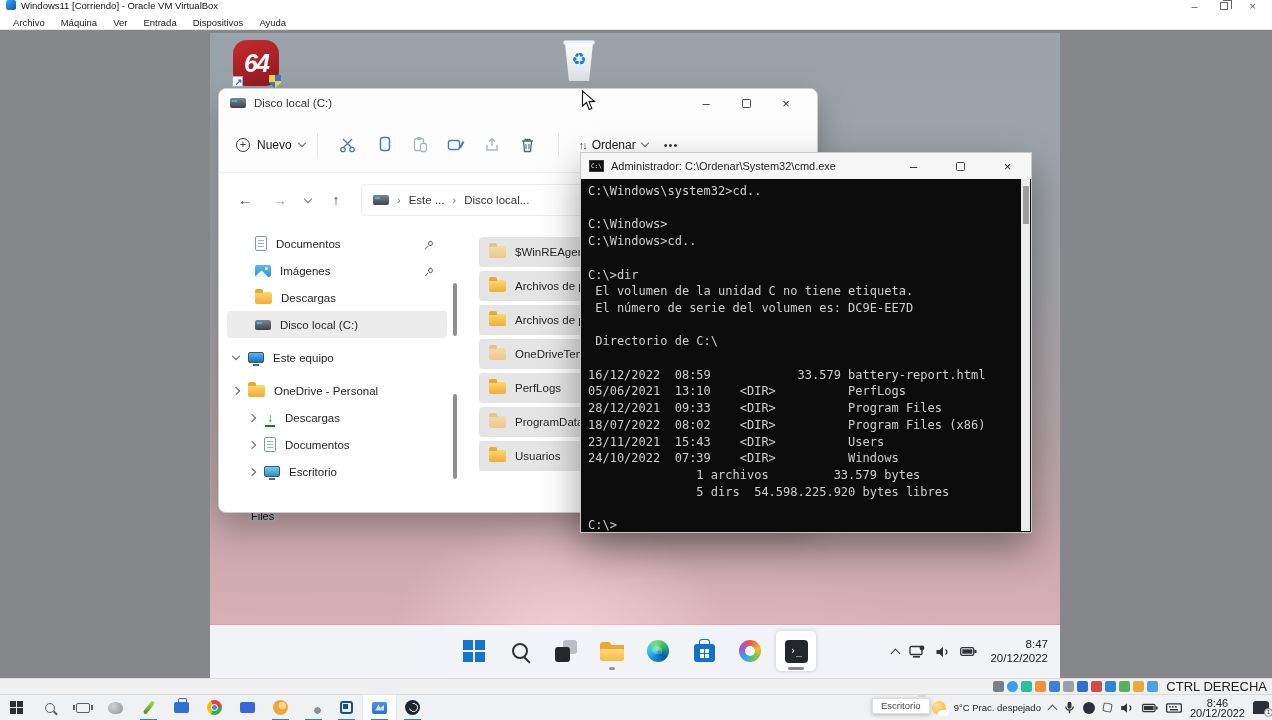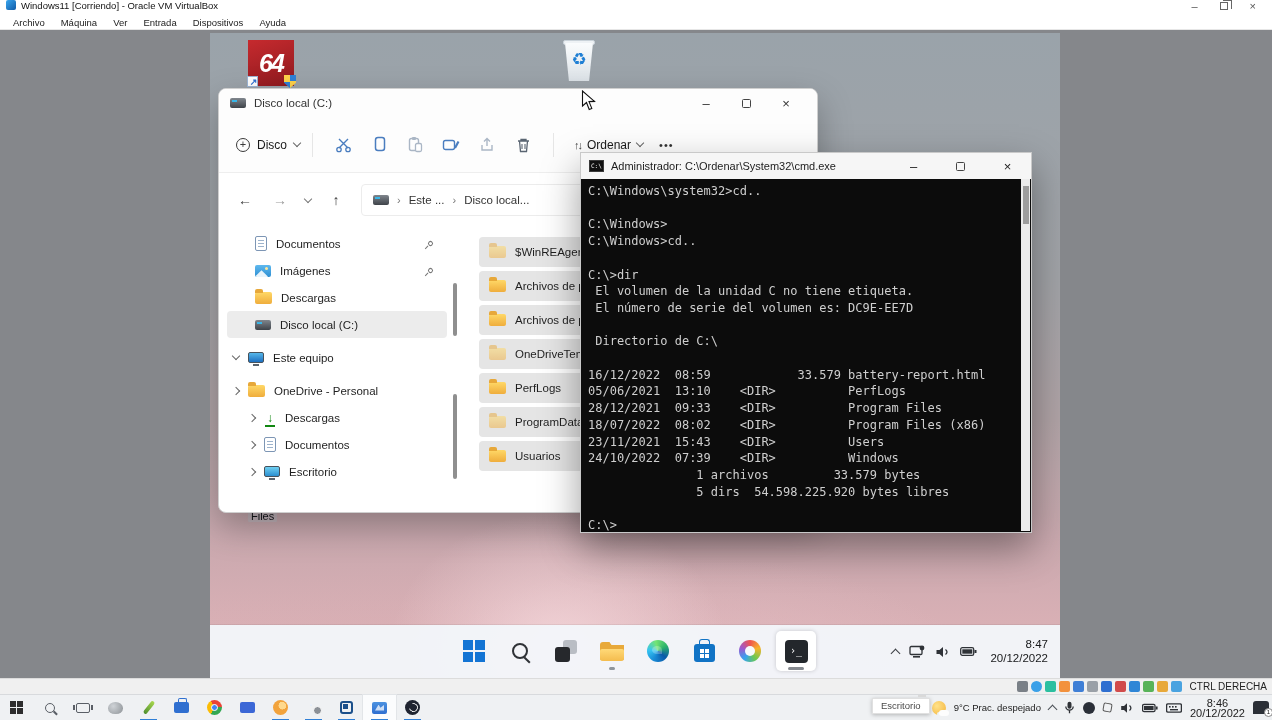--- a/index.html
+++ b/index.html
@@ -18,21 +18,21 @@
 
 
 .screen{position:absolute;left:210px;top:33px;width:850px;height:645px;overflow:hidden;
 background:
 radial-gradient(ellipse 240px 190px at 41% 95%, rgba(242,212,216,.95), rgba(242,212,216,0) 70%),
 radial-gradient(ellipse 430px 240px at 58% 108%, rgba(230,192,198,.85), rgba(230,192,198,0) 72%),
 radial-gradient(ellipse 700px 280px at 30% 115%, rgba(216,172,178,.8), rgba(216,172,178,0) 75%),
 linear-gradient(180deg,#9aa3aa 0%,#a1a3a7 38%,#b0a3a6 60%,#c9a8ae 78%,#ddb2b7 95%)}
 
 
-.icon64{position:absolute;left:38px;top:7px;width:46px;height:46px;border-radius:0;background:linear-gradient(160deg,#c62a2e,#8e1a1f);color:#fff;display:flex;align-items:center;justify-content:center;font-size:25px;font-weight:bold;font-style:italic;letter-spacing:-2px}
+.icon64{position:absolute;left:23px;top:7px;width:46px;height:46px;border-radius:14px;background:linear-gradient(160deg,#c62a2e,#8e1a1f);color:#fff;display:flex;align-items:center;justify-content:center;font-size:25px;font-weight:bold;font-style:italic;letter-spacing:-2px}
 .icon64 .shield{position:absolute;right:-2px;bottom:-2px;width:12px;height:13px;background:conic-gradient(#2f7fd6 0 25%,#ffd24a 0 50%,#2f7fd6 0 75%,#ffd24a 0 100%);clip-path:polygon(0 0,100% 0,100% 60%,50% 100%,0 60%)}
 .icon64 .sc{position:absolute;left:-1px;bottom:-1px;width:11px;height:11px;background:#fff;border:1px solid #9db6d6;display:flex;align-items:center;justify-content:center;font-size:9px;font-style:normal;font-weight:bold;color:#2f6fd0}
 .bin{position:absolute;left:351px;top:4px;width:36px;height:46px}
 .bin .body{position:absolute;left:4px;top:6px;width:28px;height:38px;background:linear-gradient(180deg,#fafcfd,#dde3e8);clip-path:polygon(0 0,100% 0,86% 100%,14% 100%);border-radius:2px}
 .bin .lid{position:absolute;left:2px;top:3px;width:32px;height:5px;background:#eef2f5;border:1px solid #c9d2d9;border-radius:2px}
 .bin .glyph{position:absolute;left:0;right:0;top:14px;text-align:center;font-size:17px;color:#1f7fd4;line-height:1}
 .steam-label{position:absolute;left:38px;top:477px;font-size:11px;color:#14161a;background:rgba(185,190,198,.45);padding:0 3px;border-radius:1px}
 
 
 .e-win{position:absolute;left:8px;top:55px;width:600px;height:425px;background:#fff;border:1px solid #cfcfcf;border-radius:8px;box-shadow:0 14px 34px rgba(0,0,0,.28);z-index:2;overflow:hidden}
@@ -125,21 +125,21 @@
 .tpaint::after{content:"";position:absolute;inset:6px;background:#f6f9fc;border-radius:50%}
 .tterm{width:23px;height:23px;background:#23272c;border-radius:4px;color:#fff;display:flex;align-items:center;justify-content:center}
 .tterm::after{content:"›_";font-size:10px;font-family:"DejaVu Sans Mono",monospace;margin-top:-2px}
 .t-tray{position:absolute;right:12px;top:0;height:100%;display:flex;align-items:center;gap:10px}
 .chup{width:7px;height:7px;border-right:1.5px solid #3a3d42;border-bottom:1.5px solid #3a3d42;transform:rotate(-135deg);margin-top:4px}
 .t-clock{text-align:right;font-size:11.5px;color:#17181a;line-height:13.5px;margin-left:3px}
 
 
 .vbx-status{position:absolute;left:0;right:0;bottom:26px;height:16px;background:#f0f0f0;border-top:1px solid #dcdcdc;display:flex;align-items:center;justify-content:flex-end;gap:3px;padding-right:5px;z-index:7}
 .st{width:11px;height:11px;border-radius:2px;flex:none}
-.vbx-host{font-size:10px;color:#222;margin-left:5px;white-space:nowrap}
+.vbx-host{font-size:13px;color:#222;margin-left:5px;white-space:nowrap}
 
 
 .h-bar{position:absolute;left:0;right:0;bottom:0;height:26px;background:#eff1f3;border-top:1px solid #d8dadd;display:flex;align-items:center;z-index:8;font-size:9.5px;color:#222}
 .h-btn{width:33px;height:26px;display:flex;align-items:center;justify-content:center;position:relative;flex:none}
 .h-btn.run::after{content:"";position:absolute;bottom:0;left:8px;right:8px;height:2px;background:#2f7fd6}
 .h-btn.active{background:#fbfcfd;outline:1px solid #e2e5e8}
 .hstart{display:grid;grid-template-columns:6px 6px;grid-template-rows:6px 6px;gap:1px}
 .hstart i{background:#2d2d2d}
 .hsrch{width:10px;height:10px;border:1.6px solid #5a5f66;border-radius:50%;position:relative}
 .hsrch::after{content:"";position:absolute;right:-4px;bottom:-2px;width:5px;height:1.6px;background:#5a5f66;transform:rotate(45deg)}
@@ -227,21 +227,21 @@
           <span class="cbtn">–</span>
           <span class="cbtn">
               <span class="sq"></span>
             </span>
           <span class="cbtn">×</span>
         </span>
       </div>
       <div class="e-toolbar">
         <span class="e-new">
           <span class="plusc">+</span>
-          <span>Disco</span>
+          <span>Nuevo</span>
           <span class="ch d"></span>
         </span>
         <span class="vsep"></span>
         <span class="etool">
           <svg width="17" height="17" viewBox="0 0 17 17">
               <path d="M4 3 L13 12 M13 3 L4 12" stroke="#4a7dbf" stroke-width="1.4" fill="none"></path>
               <circle cx="4" cy="13.5" r="2.2" fill="none" stroke="#4a7dbf" stroke-width="1.3"></circle>
               <circle cx="13" cy="13.5" r="2.2" fill="none" stroke="#4a7dbf" stroke-width="1.3"></circle>
             </svg>
         </span>

